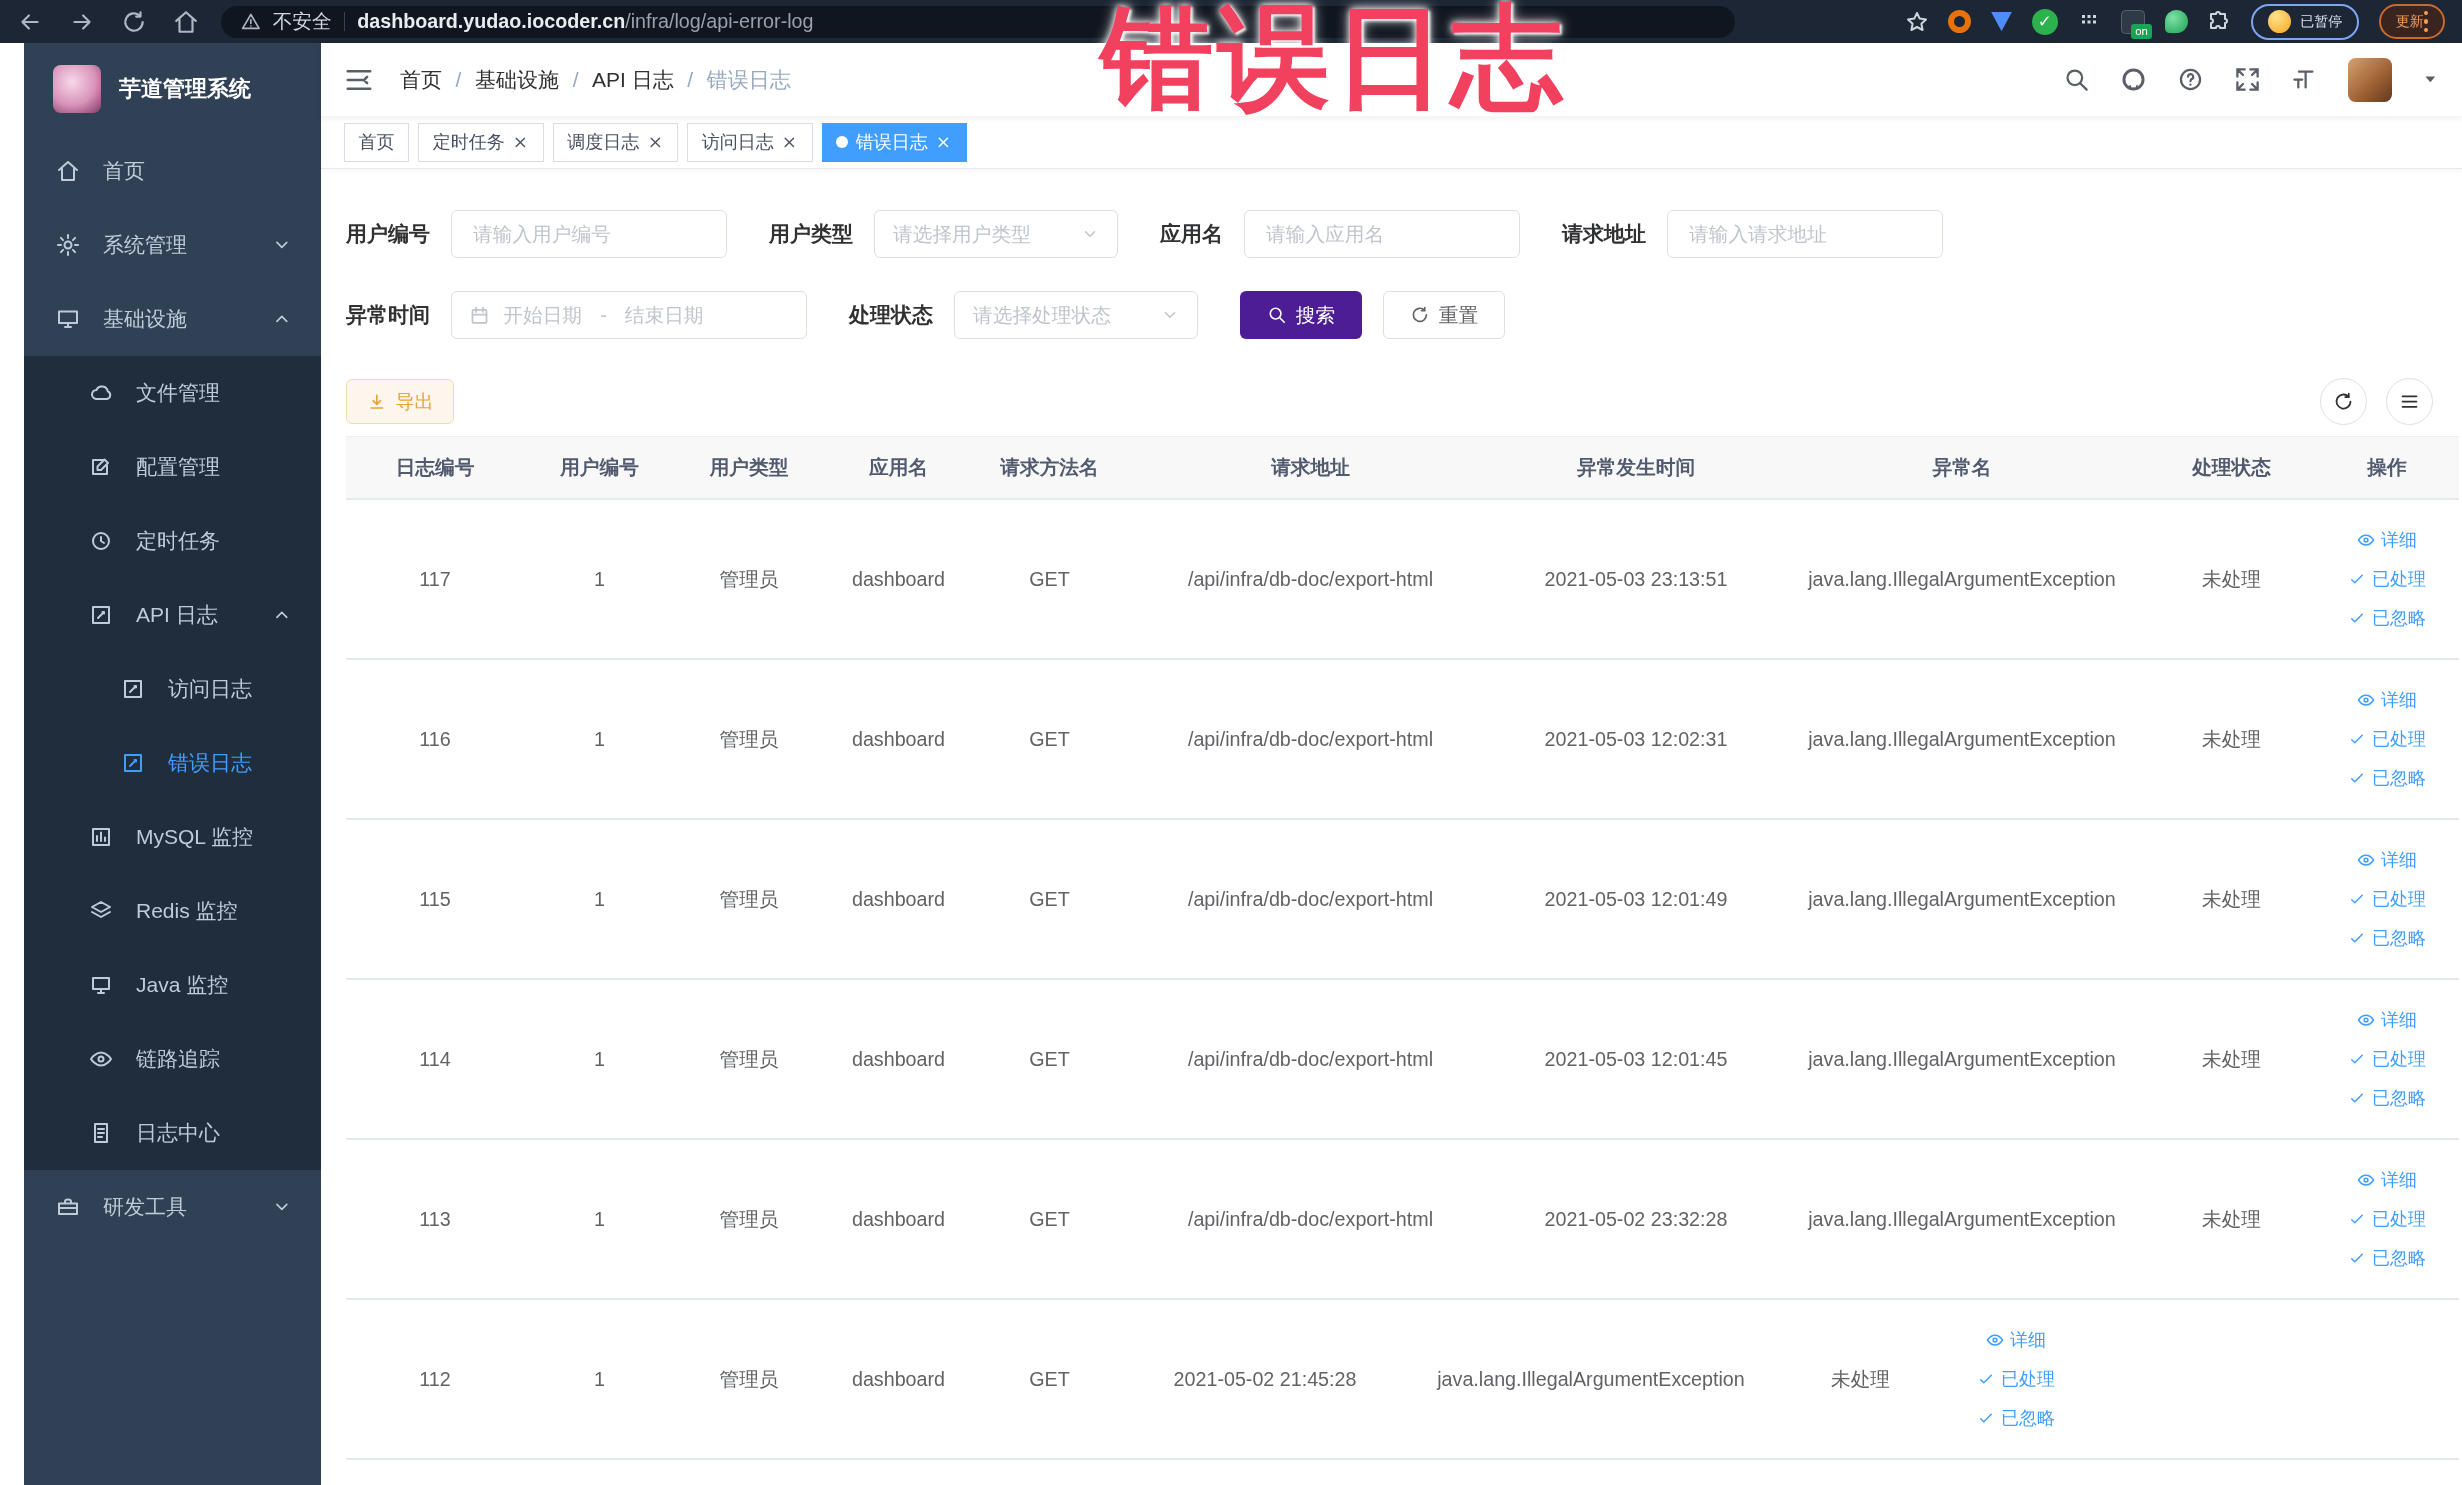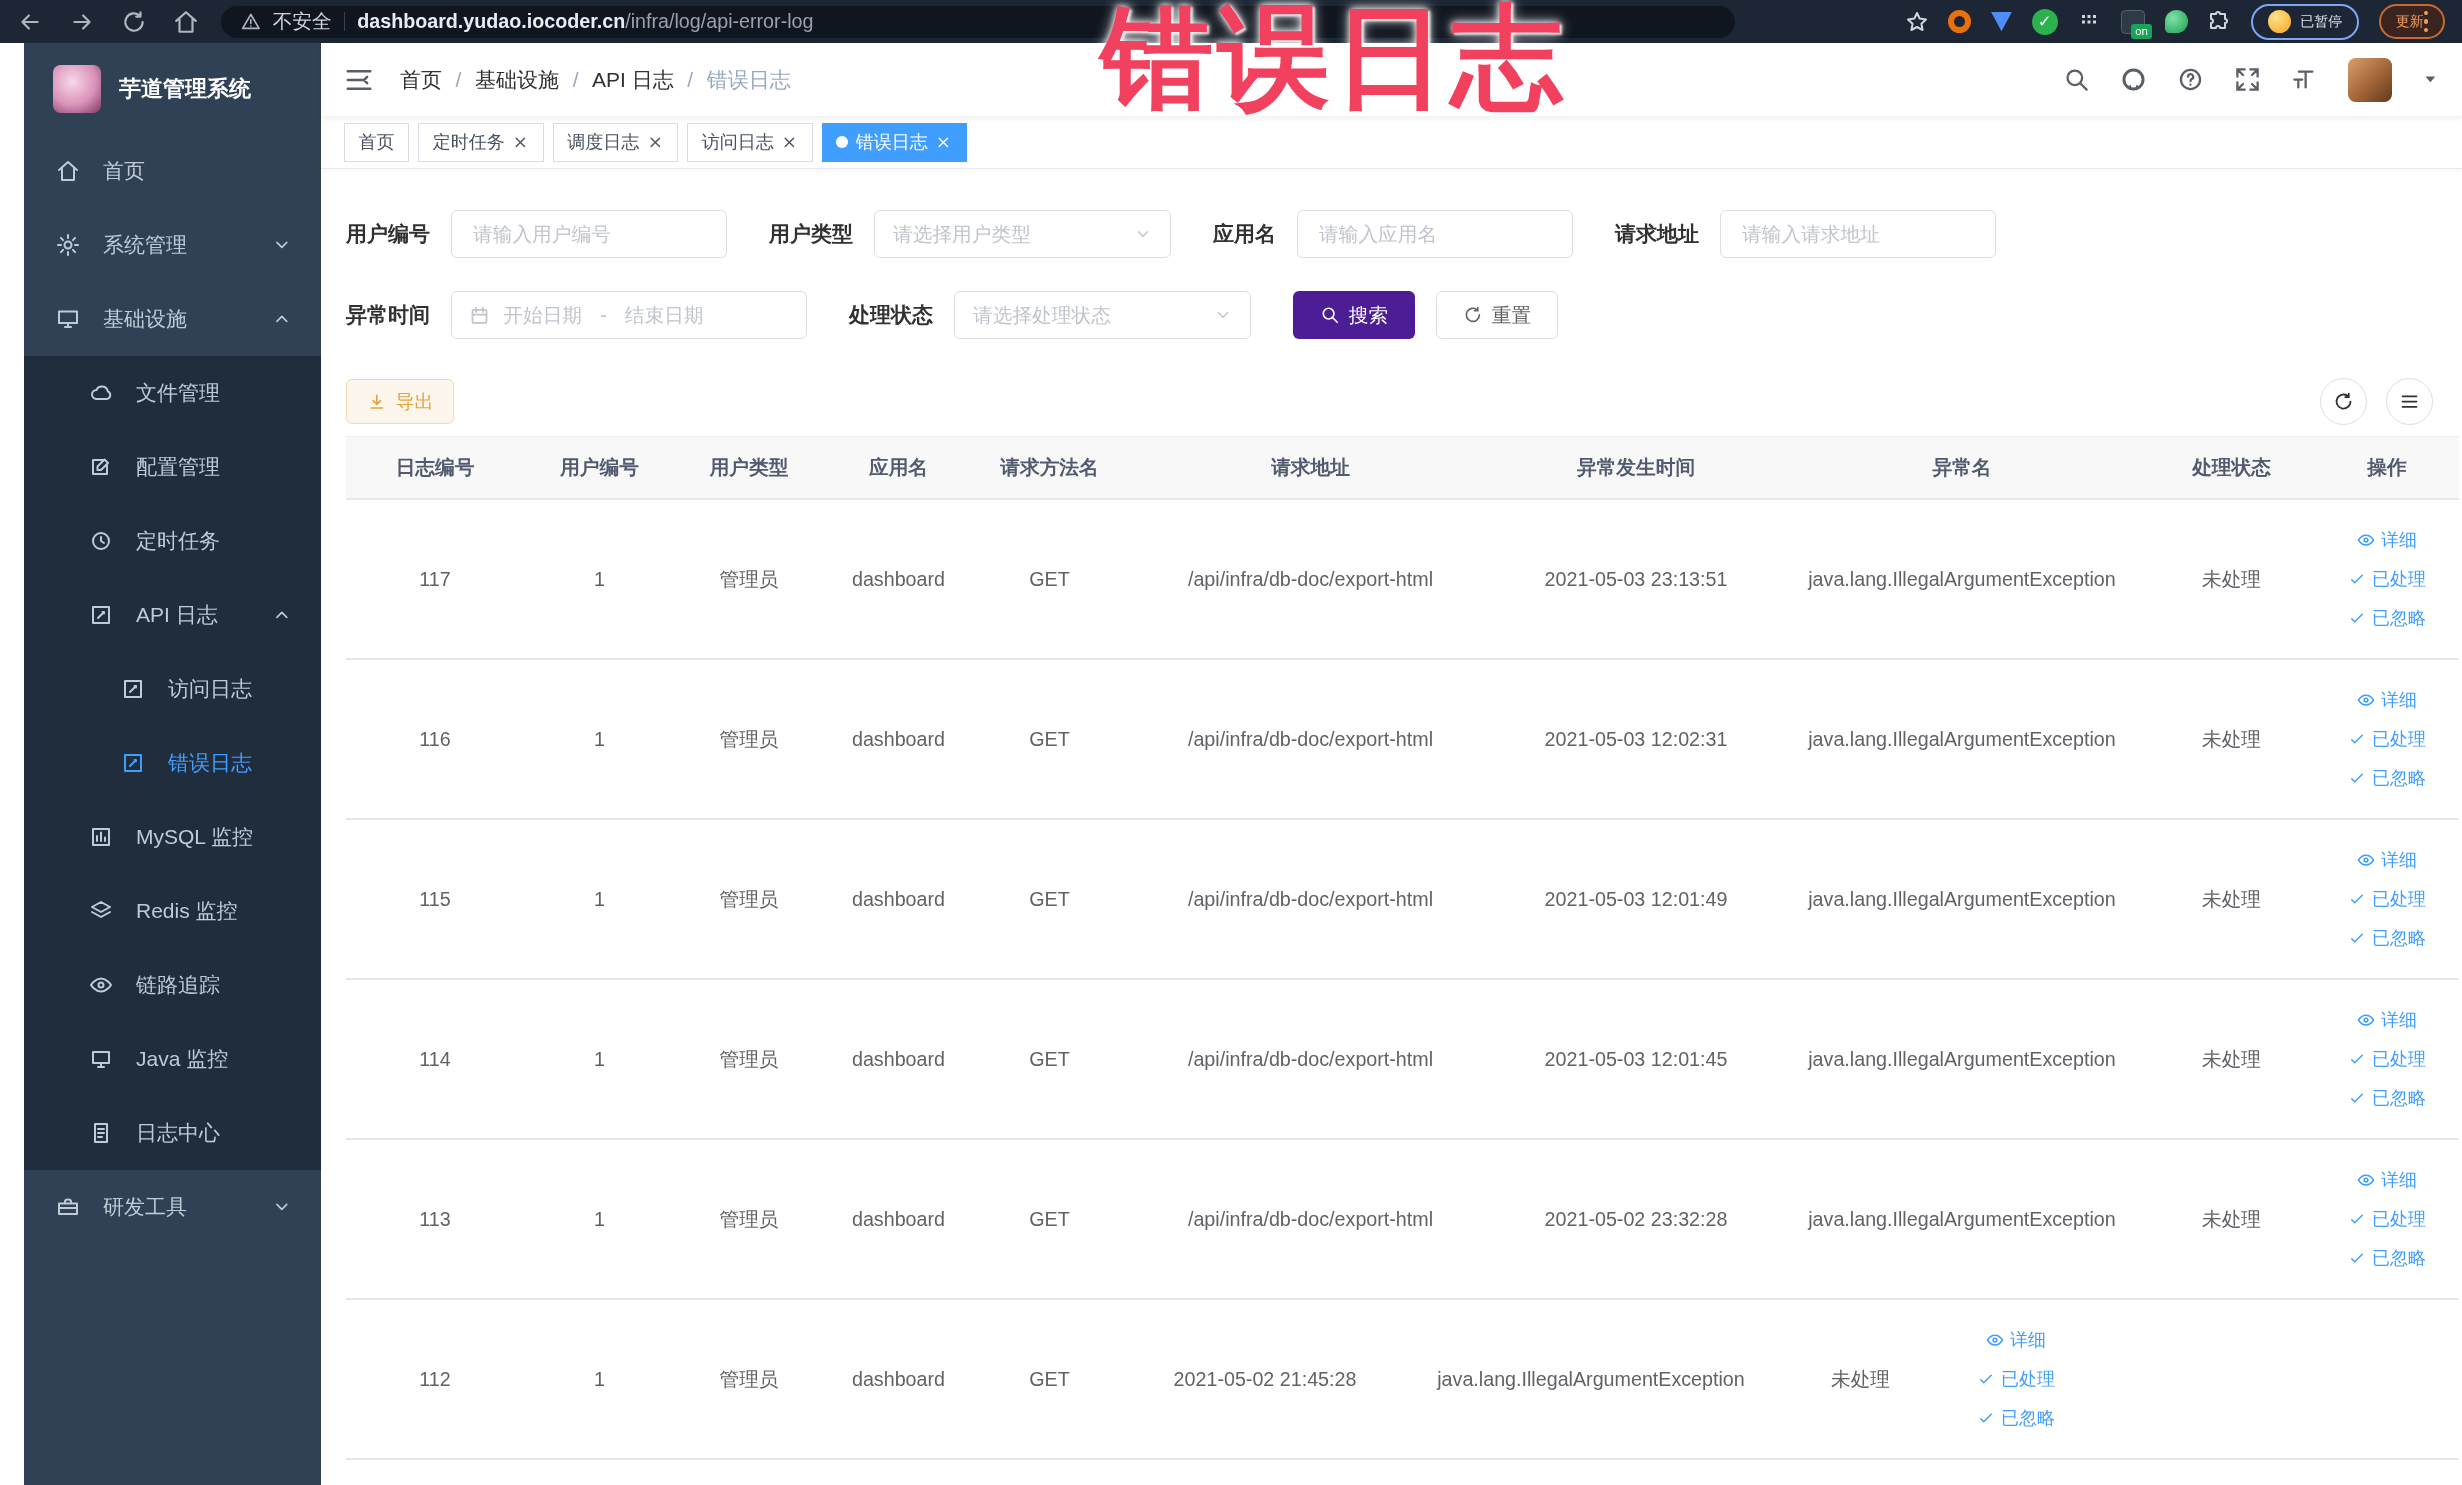--- a/index.html
+++ b/index.html
@@ -85,21 +85,21 @@
   
   .content{ flex:1 1 auto; padding:41px 21px 0 25px; background:#fff; overflow:hidden; }
   .filter-row{ display:flex; align-items:center; }
   .filter-row + .filter-row{ margin-top:33px; }
   .fgroup{ display:flex; align-items:center; margin-right:42px; }
   .f-label{ font-size:21px; font-weight:bold; color:#303133; margin-right:21px; white-space:nowrap; }
   .f-input, .f-select, .f-date{ height:48px; border:1.5px solid #dcdfe6; border-radius:6px; background:#fff;
     font-size:19.7px; color:#606266; }
   .f-input{ width:276px; padding:0 21px; }
   .f-input::placeholder{ color:#c0c4cc; }
-  .f-select{ width:297px; display:flex; align-items:center; padding:0 18px; cursor:pointer; }
+  .f-select{ width:244px; display:flex; align-items:center; padding:0 18px; cursor:pointer; }
   .f-select .ph{ color:#c0c4cc; flex:1; }
   .f-select .chev-d{ width:18px; height:18px; color:#c0c4cc; }
   .f-date{ width:356px; display:flex; align-items:center; gap:13.6px; padding:0 16.7px; cursor:text; }
   .f-date .cal{ width:21px; height:21px; color:#c0c4cc; flex:0 0 21px; }
   .f-date .ph{ color:#c0c4cc; }
   .f-date .range-sep{ color:#c0c4cc; padding:0 4.5px; }
   .btn{ height:48px; display:inline-flex; align-items:center; gap:9px; border-radius:6px; font-size:19.7px;
     padding:0 26px; cursor:pointer; border:1.5px solid transparent; }
   .btn svg{ width:19.7px; height:19.7px; }
   .btn.primary{ background:#4c1d95; color:#fff; }
@@ -283,29 +283,29 @@
             <span>MySQL 监控</span>
           </div>
           <div class="menu-item lvl2 sub">
             <span class="micon"><svg viewBox="0 0 24 24" fill="none" stroke="currentColor" stroke-width="2" stroke-linecap="round" stroke-linejoin="round">
                 <path d="M12 3 21 8l-9 5-9-5ZM3 13l9 5 9-5"></path>
               </svg></span>
             <span>Redis 监控</span>
           </div>
           <div class="menu-item lvl2 sub">
             <span class="micon"><svg viewBox="0 0 24 24" fill="none" stroke="currentColor" stroke-width="2" stroke-linecap="round" stroke-linejoin="round">
+                <path d="M4 5h16v11H4zM9 20h6M12 16v4"></path>
+              </svg></span>
+            <span>Java 监控</span>
+          </div>
+          <div class="menu-item lvl2 sub">
+            <span class="micon"><svg viewBox="0 0 24 24" fill="none" stroke="currentColor" stroke-width="2" stroke-linecap="round" stroke-linejoin="round">
                 <path d="M2 12s4-6.5 10-6.5S22 12 22 12s-4 6.5-10 6.5S2 12 2 12ZM12 9.5a2.5 2.5 0 1 0 0 5 2.5 2.5 0 0 0 0-5Z"></path>
               </svg></span>
             <span>链路追踪</span>
-          </div>
-          <div class="menu-item lvl2 sub">
-            <span class="micon"><svg viewBox="0 0 24 24" fill="none" stroke="currentColor" stroke-width="2" stroke-linecap="round" stroke-linejoin="round">
-                <path d="M4 5h16v11H4zM9 20h6M12 16v4"></path>
-              </svg></span>
-            <span>Java 监控</span>
           </div>
           <div class="menu-item lvl2 sub">
             <span class="micon"><svg viewBox="0 0 24 24" fill="none" stroke="currentColor" stroke-width="2" stroke-linecap="round" stroke-linejoin="round">
                 <path d="M6 3h12v18H6zM9 8h6M9 12h6M9 16h4"></path>
               </svg></span>
             <span>日志中心</span>
           </div>
           <div class="menu-item lvl1">
             <span class="micon"><svg viewBox="0 0 24 24" fill="none" stroke="currentColor" stroke-width="2" stroke-linecap="round" stroke-linejoin="round">
                 <path d="M3 8.5h18V19H3zM9 8.5V6.5a3 2 0 0 1 6 0v2M3 13h18"></path>

